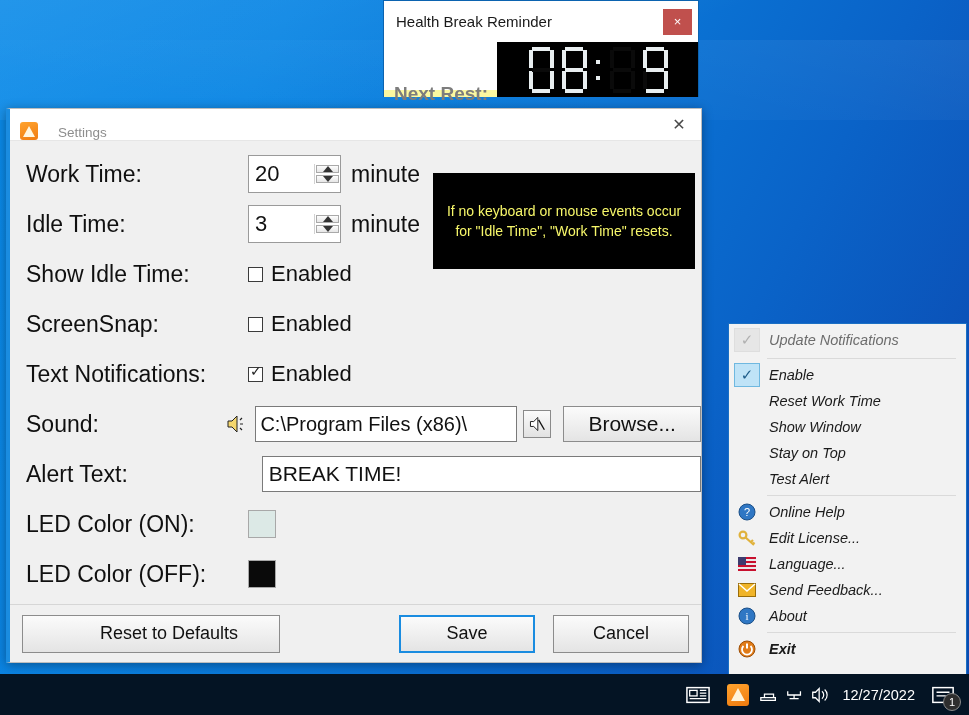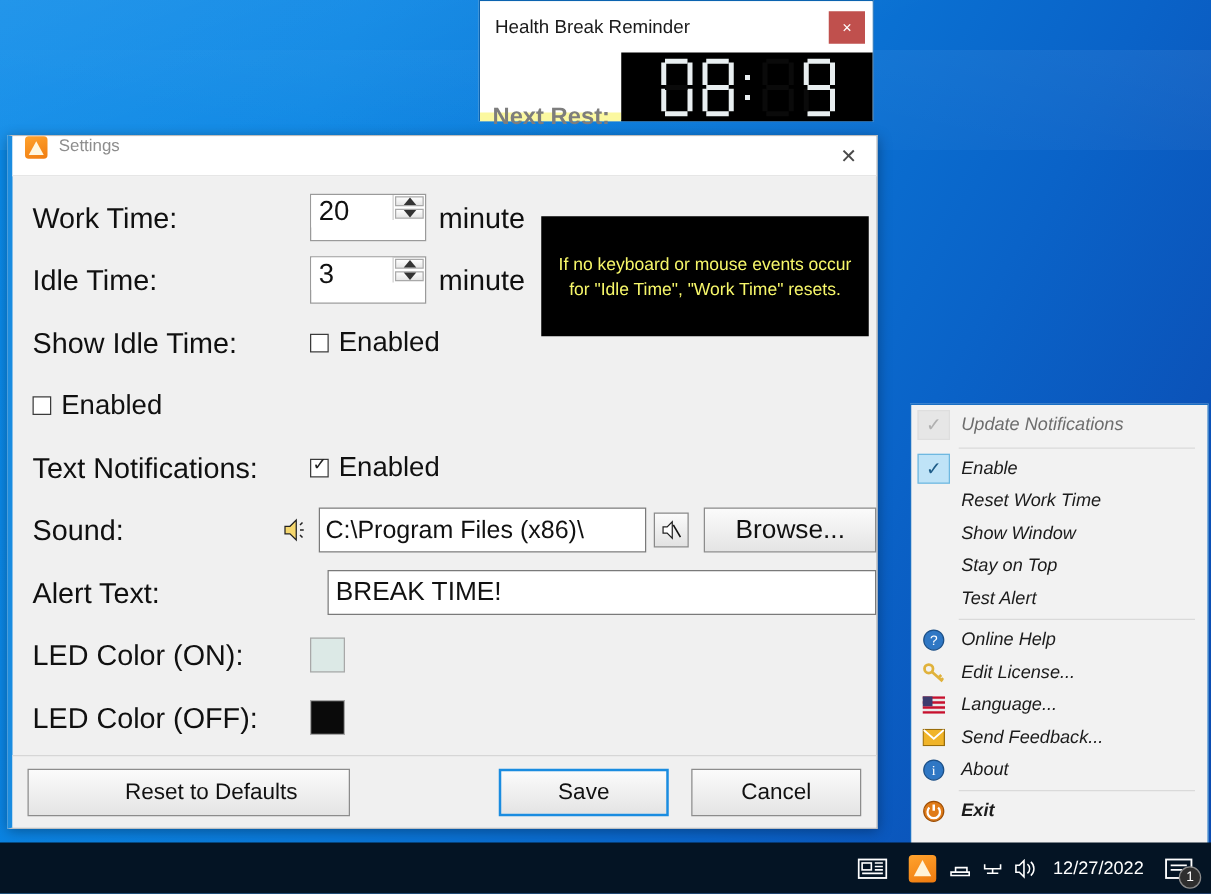--- a/index.html
+++ b/index.html
@@ -79,22 +79,23 @@
   
   #settings {
     position: absolute; left: 6px; top: 108px; width: 696px; height: 555px;
     background: #f0f0f0;
     border: 1px solid #bdbdbd;
     border-left: 4px solid #1a8ce0;
     box-shadow: 0 2px 10px rgba(0,0,0,0.35);
   }
   #settings .titlebar {
     height: 32px; background: #ffffff;
-    display: flex; align-items: flex-start;
+    display: flex; align-items: flex-end;
     border-bottom: 1px solid #e6e6e6;
+    gap: 11px;
   }
   #settings .app-icon {
     width: 18px; height: 18px; margin-left: 10px; margin-right: 9px;
     background: linear-gradient(160deg, #ffa32e, #f07c10);
     border-radius: 3px; position: relative; flex: none;
   }
   #settings .app-icon::after {
     content: ""; position: absolute; left: 3px; top: 3.5px;
     width: 0; height: 0;
     border-left: 6px solid transparent;
@@ -120,21 +121,21 @@
     height: 50px; padding-left: 16px;
   }
   .row .flabel {
     width: 222px; font-size: 23px; color: #101010;
     font-family: "Liberation Sans", sans-serif;
   }
 
   
   .spin-wrap {
     width: 93px; height: 38px; background: #fff;
-    border: 1px solid #9a9a9a; display: flex; align-items: flex-start;
+    border: 1px solid #9a9a9a; display: flex; align-items: center;
   }
   .spin-wrap input {
     flex: 1; border: none; outline: none;
     font-size: 22px; padding-left: 6px; color: #111;
     font-family: "Liberation Sans", sans-serif; width: 100%;
   }
   .spin-btns {
     width: 26px; display: flex; flex-direction: column;
     border-left: 1px solid #d0d0d0;
   }
@@ -406,20 +407,21 @@
 
     <div class="row">
       <div class="flabel">Show Idle Time:</div>
       <div class="cb-group">
         <span class="cbx" id="cb-show-idle"></span>
         <span class="cb-text">Enabled</span>
       </div>
     </div>
 
     <div class="row">
+      <div class="flabel">ScreenSnap:</div>
       <div class="cb-group">
         <span class="cbx" id="cb-screensnap"></span>
         <span class="cb-text">Enabled</span>
       </div>
     </div>
 
     <div class="row">
       <div class="flabel">Text Notifications:</div>
       <div class="cb-group">
         <span class="cbx checked" id="cb-tray"></span>

